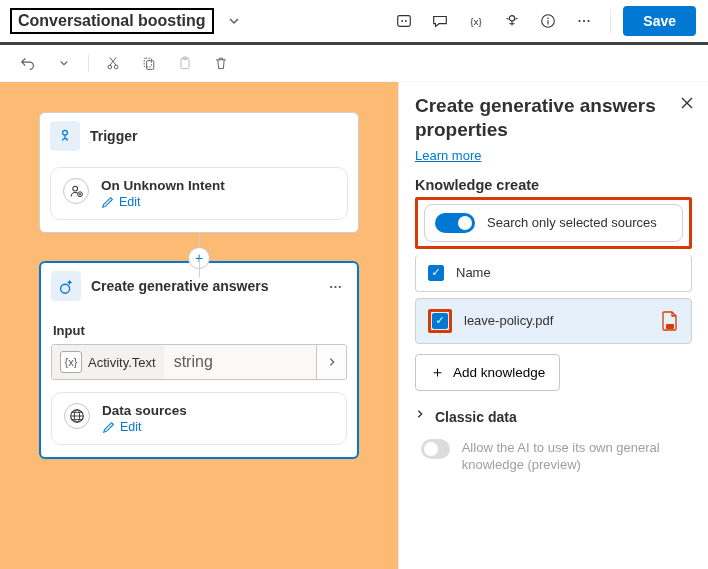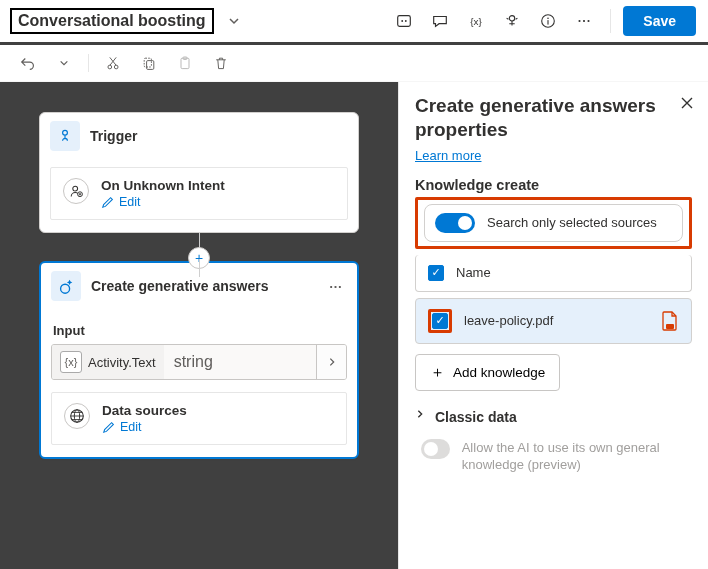--- a/index.html
+++ b/index.html
@@ -17,34 +17,34 @@
   .vdiv { width: 1px; height: 24px; background: #e6e6e6; margin: 0 4px; }
   .save-btn { background: #0078d4; color: #fff; border: none; padding: 7px 20px; border-radius: 4px; font-size: 14px; font-weight: 600; }
 
   
   .toolbar2 { display: flex; align-items: center; padding: 6px 16px; gap: 12px; color: #323130; border-bottom: 1px solid #f6f6f6;}
   .toolbar2 .tb-btn { width: 24px; height: 24px; display: flex; align-items: center; justify-content: center; color: #605e5c; }
   .tb-sep { width: 1px; height: 18px; background: #e6e6e6; }
 
   
   .main { flex: 1; display: flex; overflow: hidden; }
-  .canvas { flex: 1; background: #404040; padding: 30px 18px; position: relative; overflow: hidden;}
+  .canvas { flex: 1; background: #fdba74; padding: 30px 18px; position: relative; overflow: hidden;}
   .panel { width: 310px; border-left: 1px solid #e6e6e6; padding: 12px 16px 0 16px; overflow: auto; background: #fff; }
 
   
   .card { background: #fff; border: 1px solid #d2d0ce; border-radius: 6px; margin: 0 auto 28px auto; width: 320px; box-shadow: 0 1px 2px rgba(0,0,0,0.03);}
   .card.selected { border: 2px solid #0078d4; }
   .card-header { display: flex; align-items: center; padding: 8px 10px; gap: 10px; }
   .icon-bubble { width: 30px; height: 30px; border-radius: 4px; display: flex; align-items: center; justify-content: center; }
   .icon-blue { background: #e5f0fb; color: #0078d4; }
   .icon-blue2 { background: #e5f0fb; color: #0078d4; }
   .card-title { font-size: 14px; font-weight: 600; flex: 1; }
   .card-more { color: #605e5c; padding: 0 4px; font-weight: 700; letter-spacing: 1px;}
   .card-body { padding: 8px 10px 12px 10px; }
-  .subcard { border: 1px solid #e6e6e6; border-radius: 2px; padding: 10px 12px; display: flex; align-items: flex-start; gap: 12px; margin-bottom: 8px;}
+  .subcard { border: 1px solid #e6e6e6; border-radius: 10px; padding: 10px 12px; display: flex; align-items: flex-start; gap: 12px; margin-bottom: 8px;}
   .subcard:last-child { margin-bottom: 0;}
   .subcard-icon { width: 26px; height: 26px; border-radius: 50%; border: 1px solid #c8c6c4; display:flex; align-items:center; justify-content:center; font-size: 13px; color:#323130;}
   .subcard-title { font-size: 13.5px; font-weight: 600; }
   .edit-link { color: #0078d4; font-size: 12.5px; display: flex; align-items: center; gap: 4px; margin-top: 2px;}
   .pencil { width: 14px; height: 14px; }
   .section-label { font-size: 13px; font-weight: 600; margin: 6px 2px;}
   .input-row { display:flex; align-items:center; border:1px solid #c8c6c4; border-radius:3px; overflow:hidden; background:#faf9f8;}
   .input-chip { display:flex; align-items:center; background:#f3f2f1; padding:6px 8px; }
   .chip-icon { width:22px; height:22px; border:1px solid #aaa; border-radius:3px; display:flex; align-items:center; justify-content:center; font-size:11px; margin-right:6px; color:#605e5c; background:#fff;}
   .chip-label { font-size:13px;}

